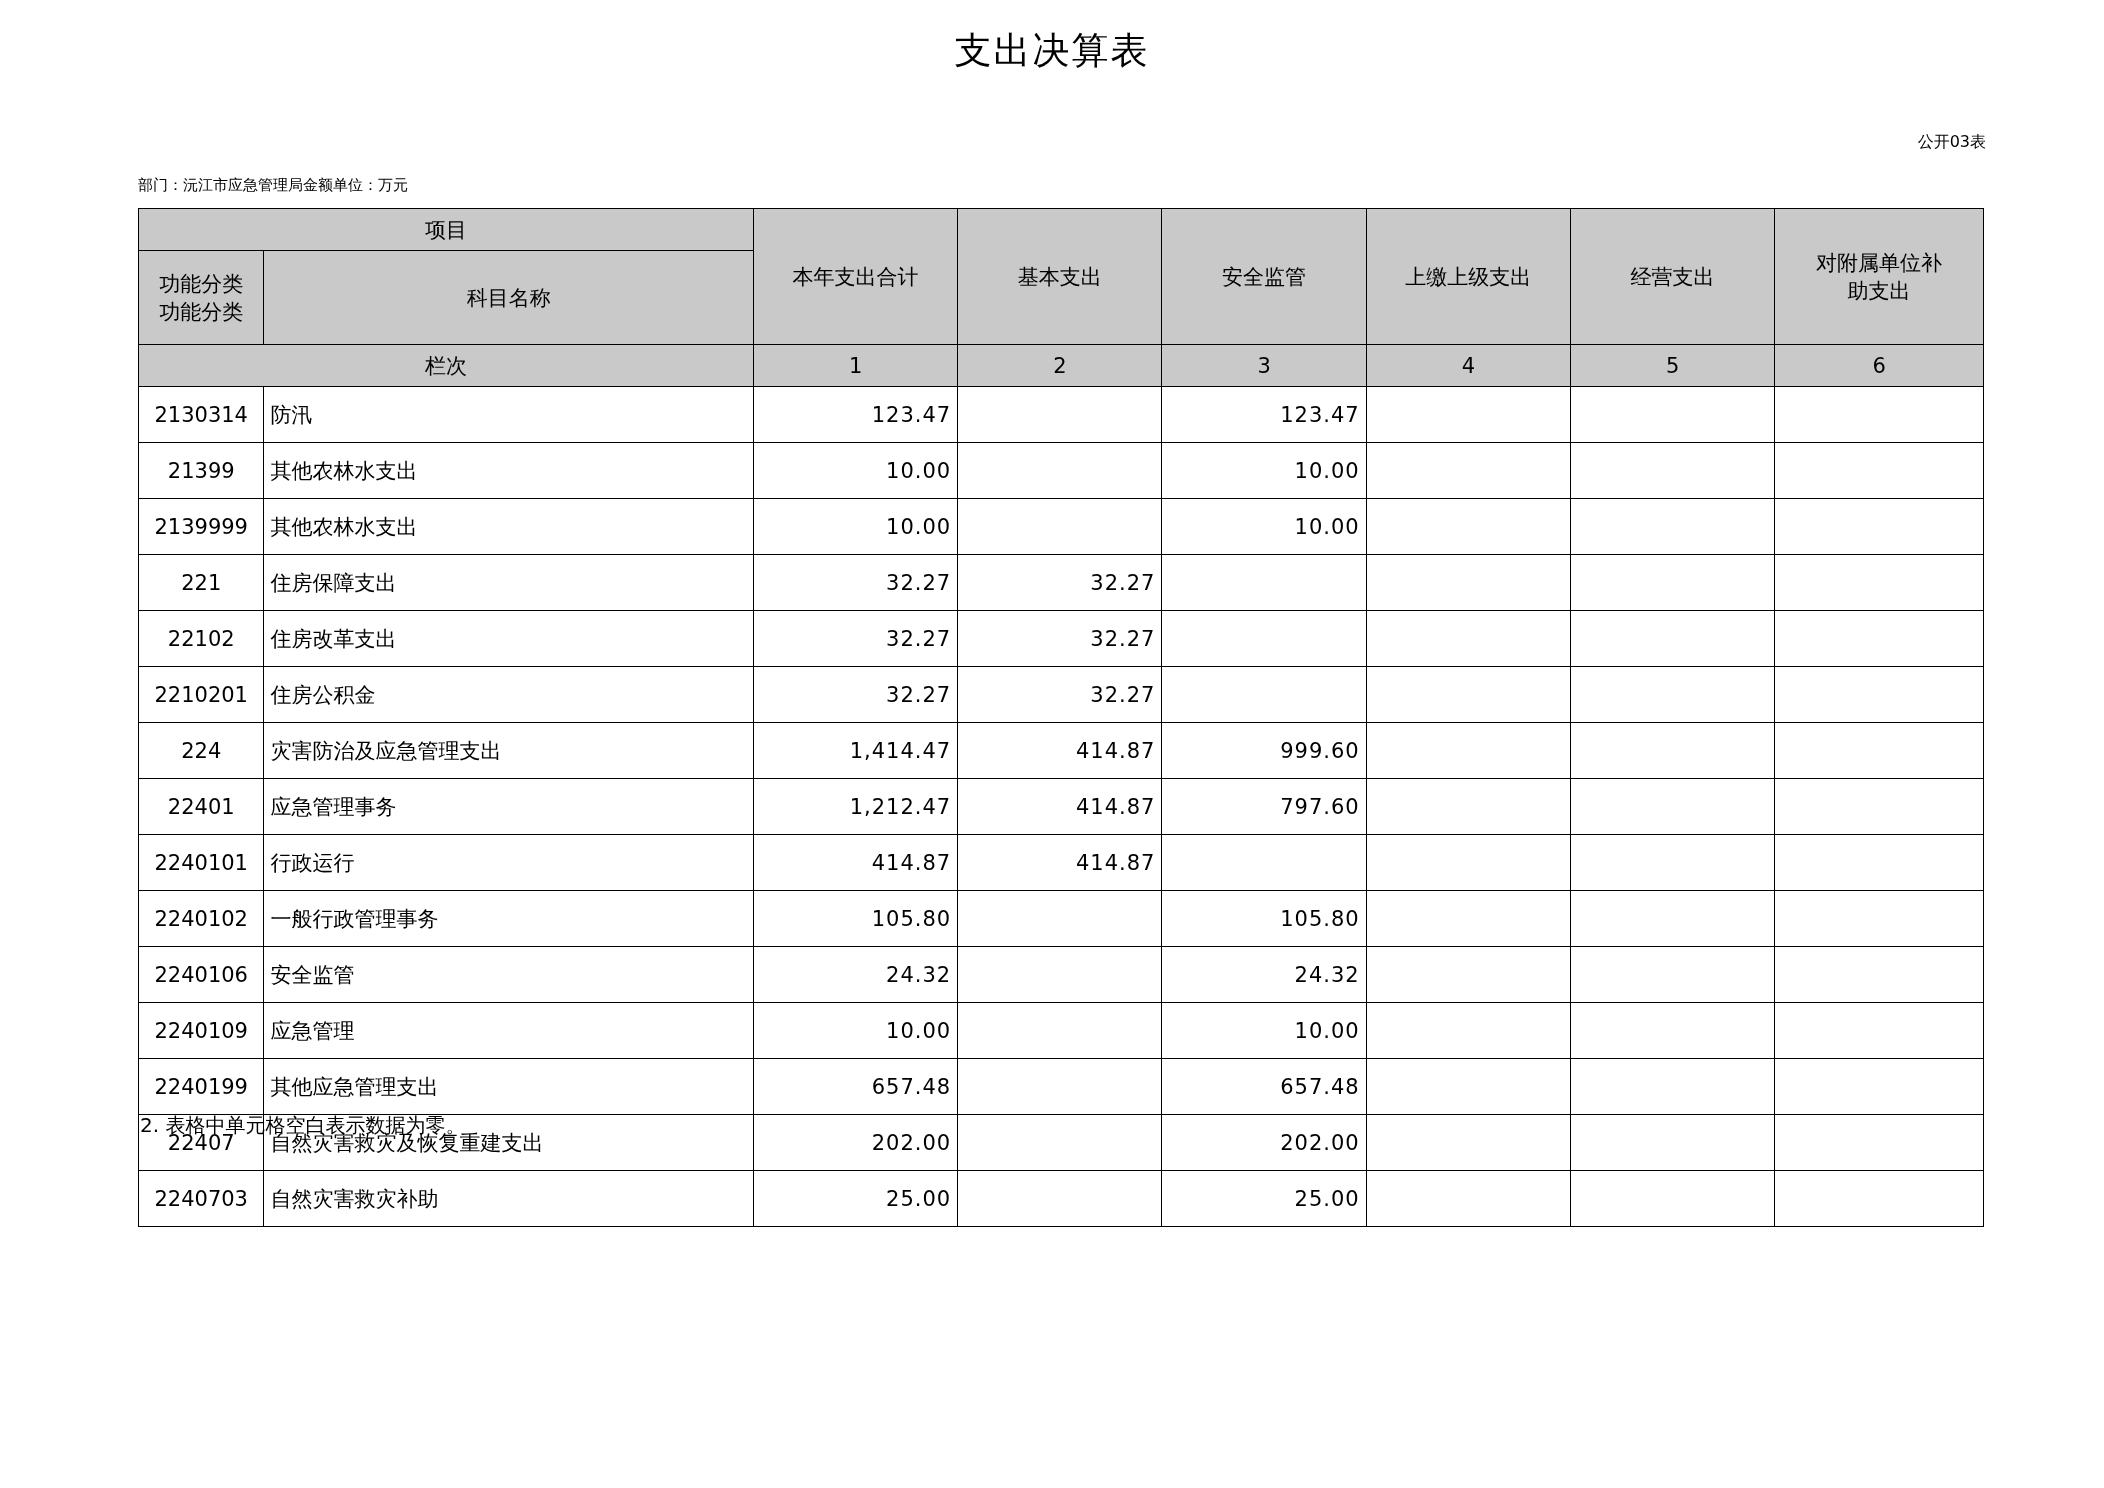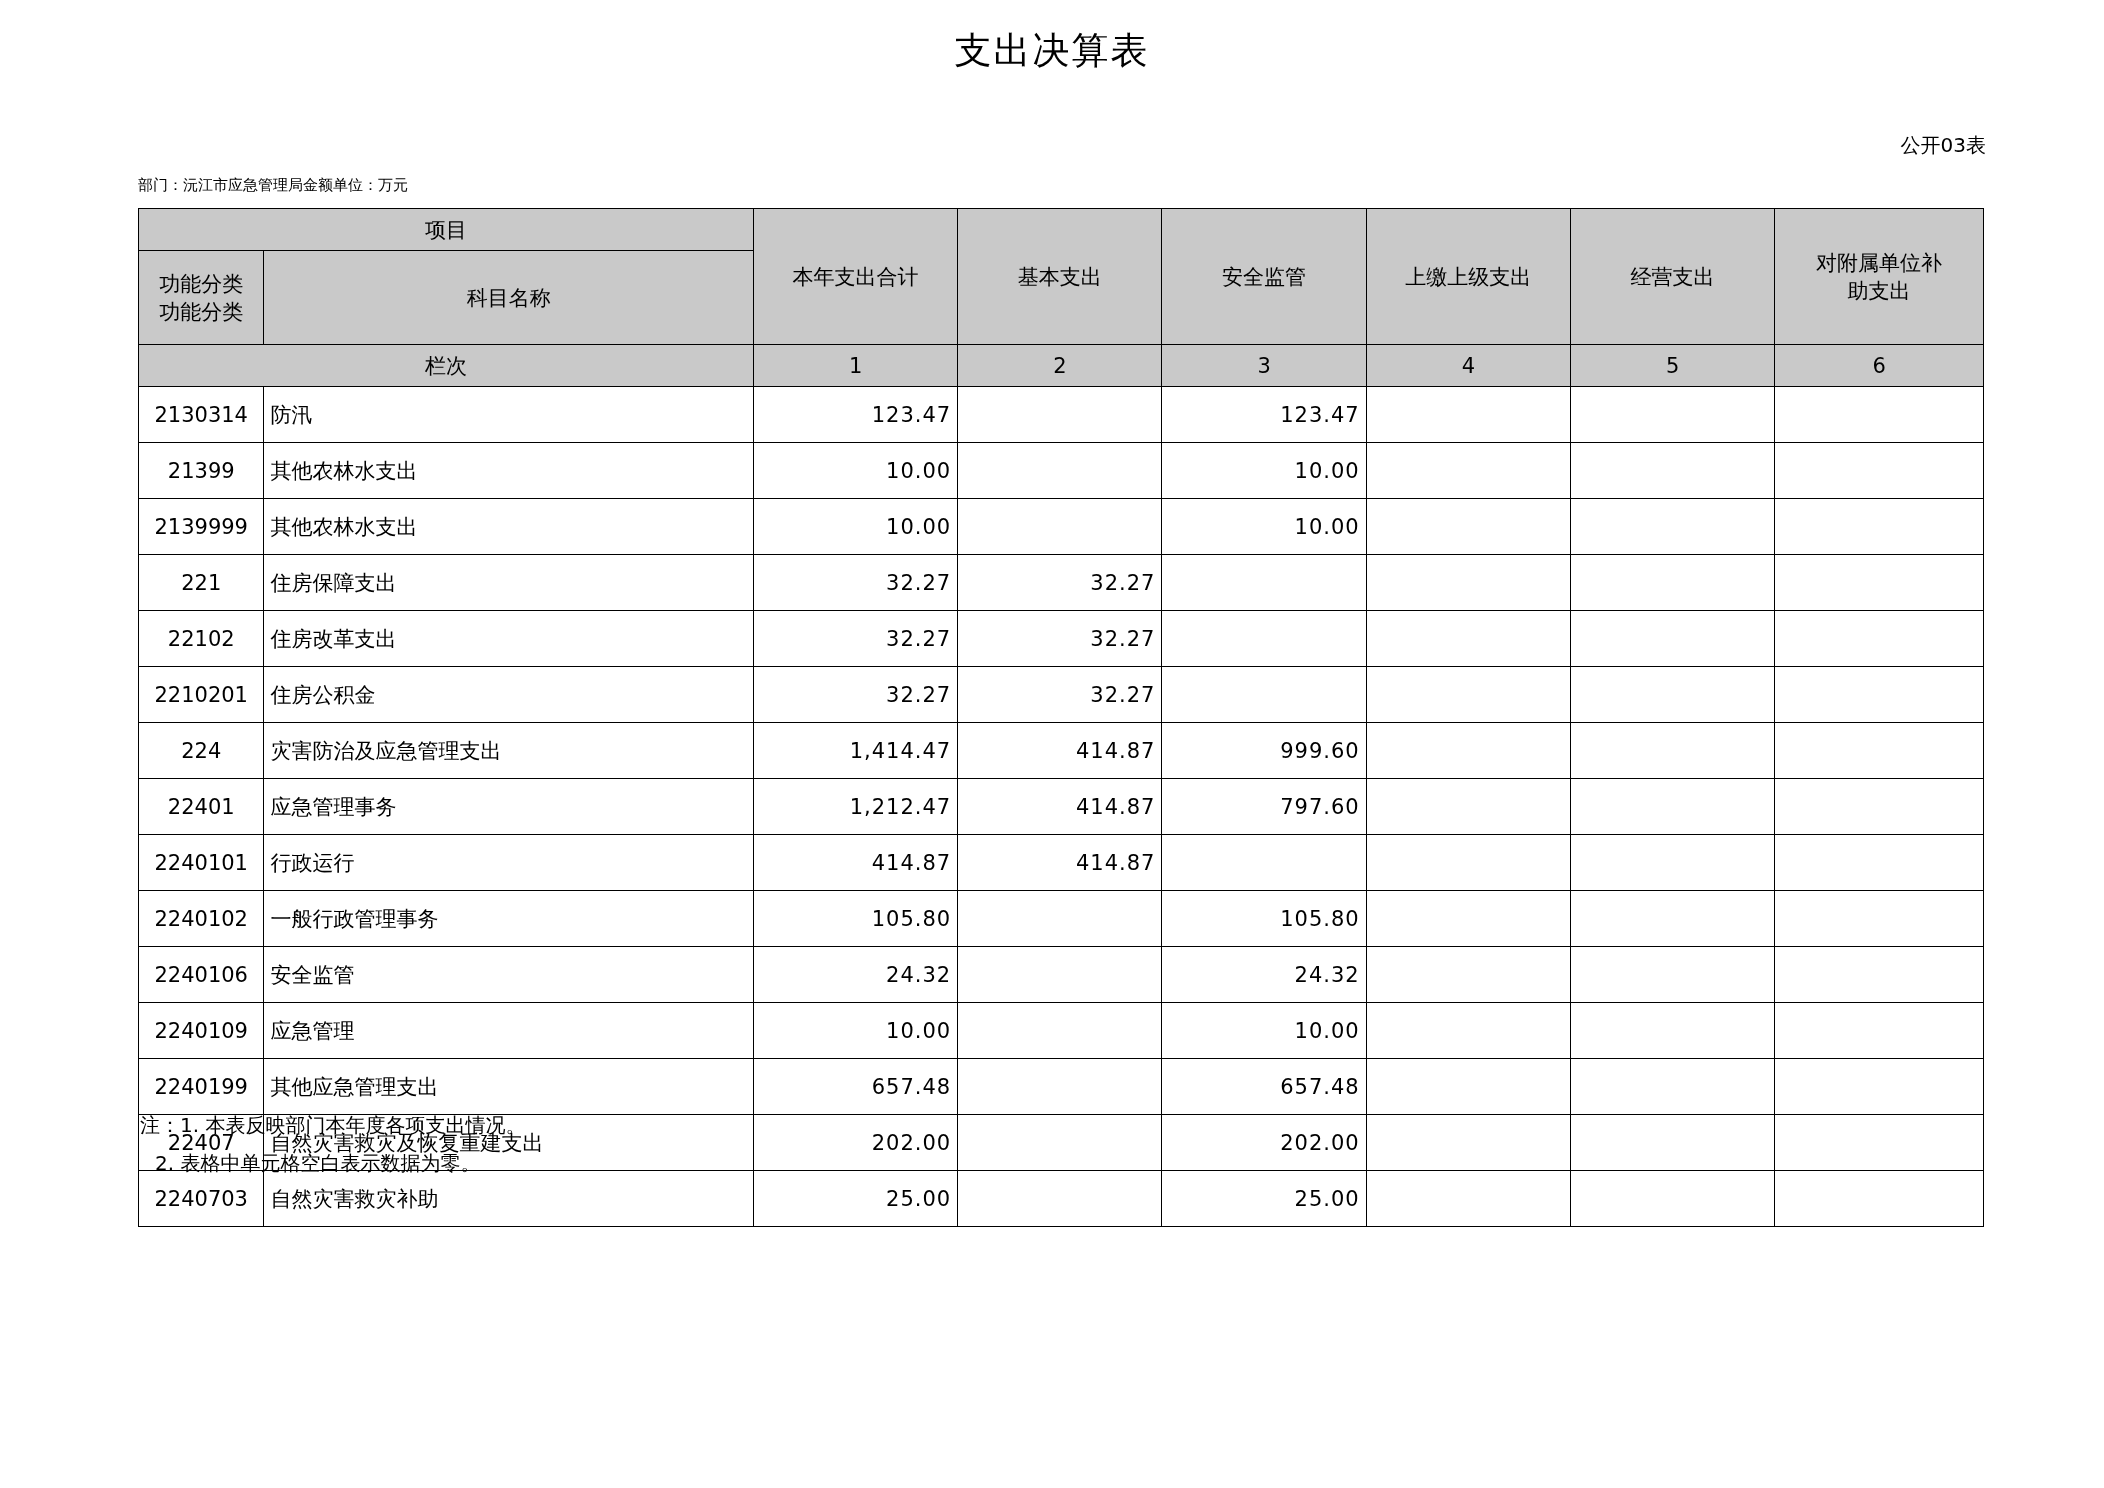--- a/index.html
+++ b/index.html
@@ -27,21 +27,21 @@
     font-family: "DejaVu Sans", "Liberation Sans", sans-serif;
     font-weight: normal;
     letter-spacing: 2px;
     margin: 0;
     padding-top: 26px;
   }
   .form-code {
     position: absolute;
     right: 118px;
     top: 132px;
-    font-size: 20px;
+    font-size: 16px;
     font-family: "DejaVu Sans", "Liberation Sans", sans-serif;
   }
   .meta-row {
     position: absolute;
     top: 176px;
     left: 138px;
     right: 118px;
     display: flex;
     justify-content: flex-start;
     font-size: 15px;
@@ -303,17 +303,16 @@
           <td class="c-num row-cell"></td>
           <td class="c-num row-cell">25.00</td>
           <td class="c-num row-cell"></td>
           <td class="c-num row-cell"></td>
           <td class="c-num row-cell"></td>
         </tr>
       </tbody>
   </table>
 
   <div class="notes">
-    <div>注：1. 本表反映部门本年度各项支出情况。</div>
     <div>2. 表格中单元格空白表示数据为零。</div>
   </div>
 
 </div>
 
 </body></html>

